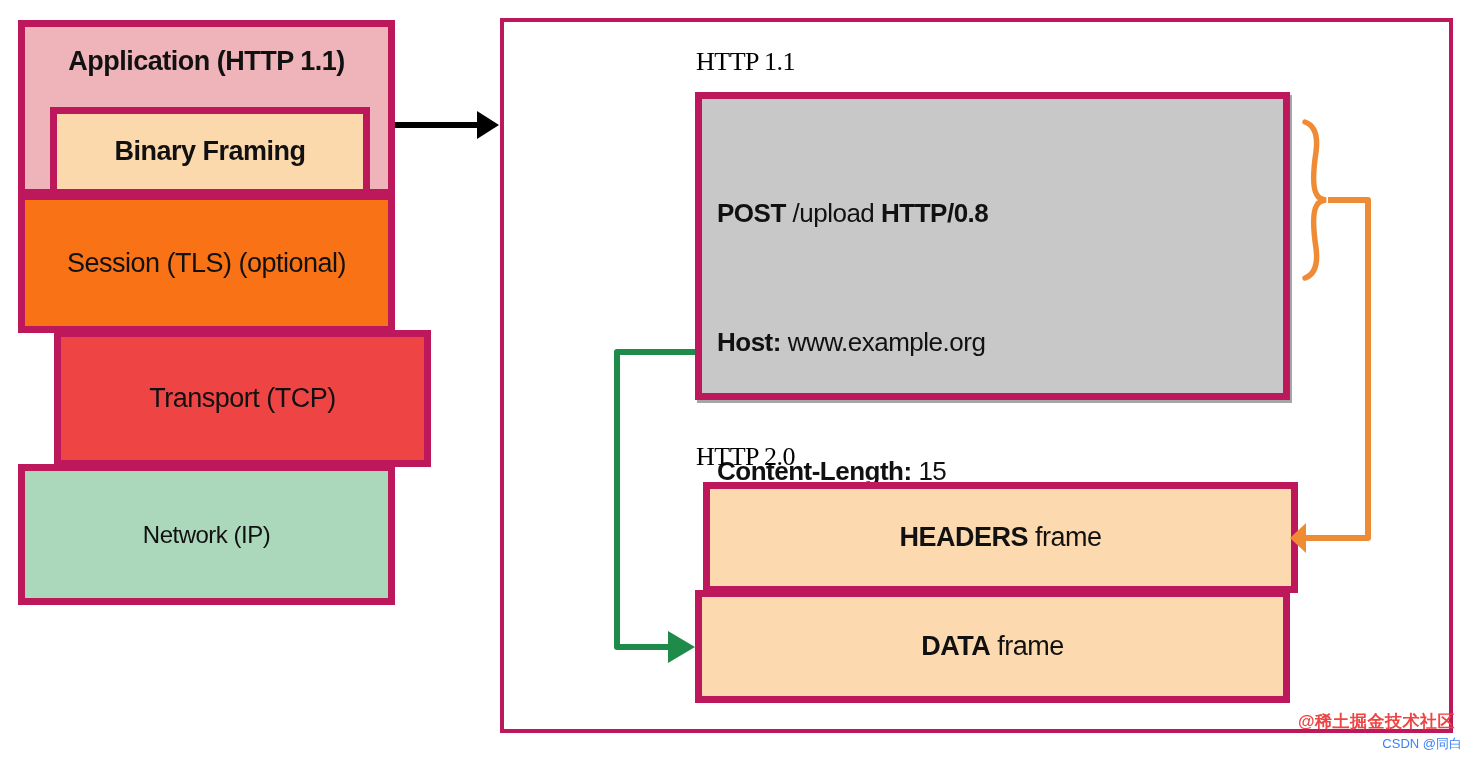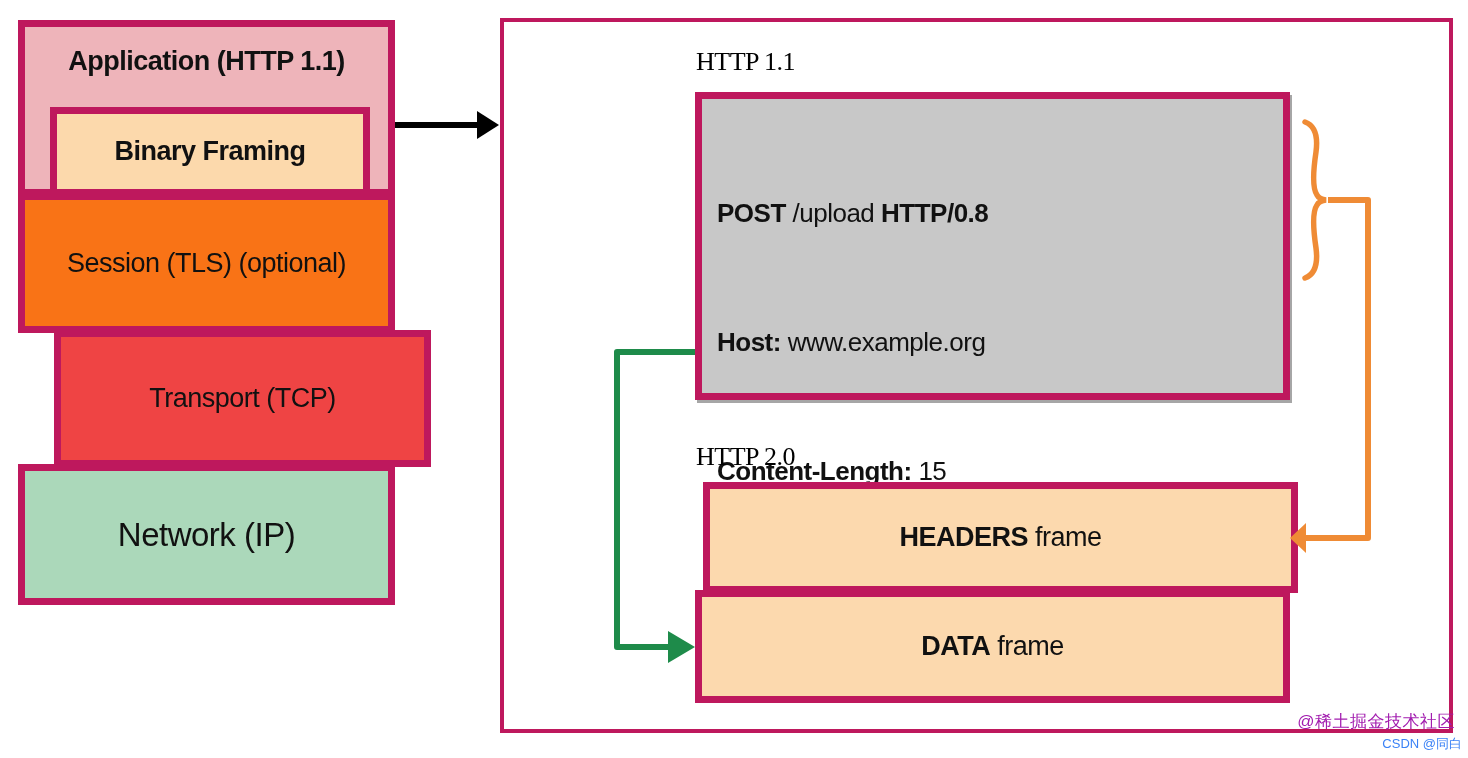--- a/index.html
+++ b/index.html
@@ -11,21 +11,21 @@
   .center{display:flex;align-items:center;justify-content:center;text-align:center;}
 
   
   .app-box{left:18px;top:20px;width:377px;height:176px;background:#eeb4ba;}
   .app-label{position:absolute;left:18px;top:46px;width:377px;text-align:center;
     font-size:27px;font-weight:bold;letter-spacing:-0.5px;}
   .framing-box{left:50px;top:107px;width:320px;height:89px;background:#fcd9ac;
     font-size:27px;font-weight:bold;letter-spacing:-0.5px;}
   .session-box{left:18px;top:193px;width:377px;height:140px;background:#f97316;font-size:27px;letter-spacing:-0.5px;}
   .transport-box{left:18px;top:330px;width:377px;height:137px;background:#ef4444;font-size:27px;letter-spacing:-0.5px;margin-left:36px;}
-  .network-box{left:18px;top:464px;width:377px;height:141px;background:#abd8ba;font-size:33px;letter-spacing:-0.5px;}
+  .network-box{left:18px;top:464px;width:377px;height:141px;background:#abd8ba;font-size:24px;letter-spacing:-0.5px;}
 
   
   .panel-box{left:500px;top:18px;width:953px;height:715px;border-width:4px;background:#fff;}
   .panel-label{position:absolute;font-size:26px;letter-spacing:-0.5px;color:#000;font-family:Liberation Serif, serif;}
   .http11-label{left:696px;top:47px;}
   .http20-label{left:696px;top:442px;}
 
   .request-box{left:695px;top:92px;width:595px;height:308px;background:#c8c8c8;
     box-shadow:2px 3px 0 rgba(0,0,0,0.35);}
   .request-text{position:absolute;left:717px;top:106px;width:560px;
@@ -34,21 +34,21 @@
   .request-body{margin-top:48px;}
 
   .headers-frame{left:695px;top:482px;width:595px;height:111px;background:#fcd9ae;font-size:27px;letter-spacing:-0.5px;margin-left:8px;}
   .data-frame{left:695px;top:590px;width:595px;height:113px;background:#fcd9ae;font-size:27px;letter-spacing:-0.5px;}
   .frame-label .b{font-weight:bold;}
 
   
   .overlay{position:absolute;left:0;top:0;width:1468px;height:758px;pointer-events:none;}
 
   
-  .wm1{position:absolute;right:13px;top:710px;font-size:17px;color:#a21caf;letter-spacing:0.5px;}
+  .wm1{position:absolute;right:13px;top:710px;font-size:17px;color:#ef4444;letter-spacing:0.5px;font-weight:bold;}
   .wm2{position:absolute;right:6px;top:735px;font-size:13px;color:#3b82f6;}
 </style>
 </head>
 <body>
 
 <div class="canvas">
 
   <div class="box app-box"></div>
   <div class="app-label">Application (HTTP 1.1)</div>
   <div class="box center framing-box">

